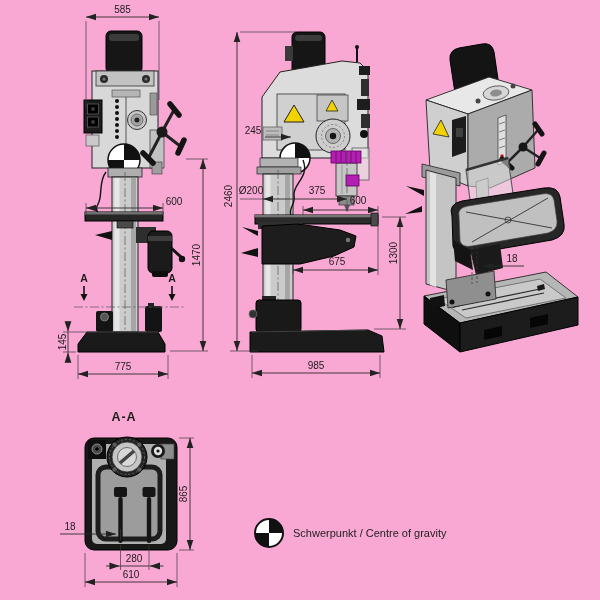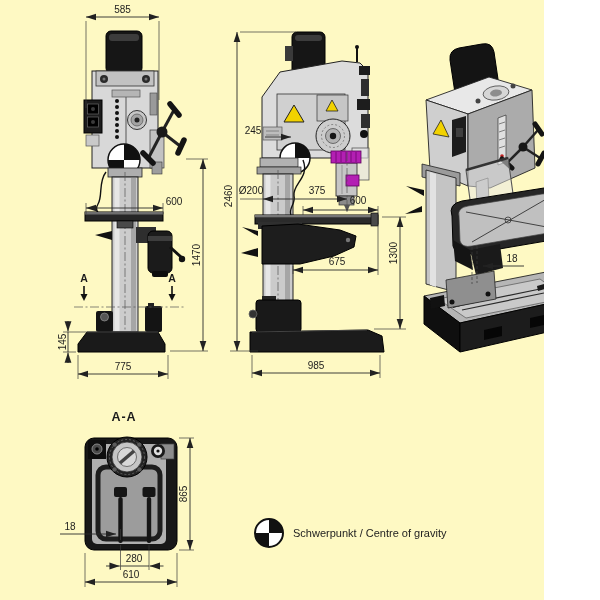--- a/index.html
+++ b/index.html
@@ -1,16 +1,16 @@
 <!DOCTYPE html>
 <html><head>
 <meta charset="utf-8">
 <style>
   html,body{margin:0;padding:0;background:#ffffff;}
-  .canvas{position:relative;width:544px;height:600px;background:#fef9c3;overflow:hidden;}
+  .canvas{position:relative;width:600px;height:600px;background:#f9a8d4;overflow:hidden;}
   svg{display:block;}
   .t{font-family:"Liberation Sans",sans-serif;font-size:10px;fill:#1c1c1c;}
   .t-section{font-family:"Liberation Sans",sans-serif;font-size:12.5px;font-weight:bold;fill:#1c1c1c;letter-spacing:1px;}
   .t-legend{font-family:"Liberation Sans",sans-serif;font-size:11px;fill:#222;}
   .t-marker{font-family:"Liberation Sans",sans-serif;font-size:10.5px;font-weight:bold;fill:#1c1c1c;}
   .ext{stroke:#3a3a3a;stroke-width:0.7;fill:none;}
   .dim{stroke:#2a2a2a;stroke-width:0.9;fill:none;}
   .cl{stroke:#555;stroke-width:0.7;stroke-dasharray:9 2.5 2 2.5;fill:none;}
   .cable{stroke:#111;stroke-width:1.4;fill:none;}
 </style>

